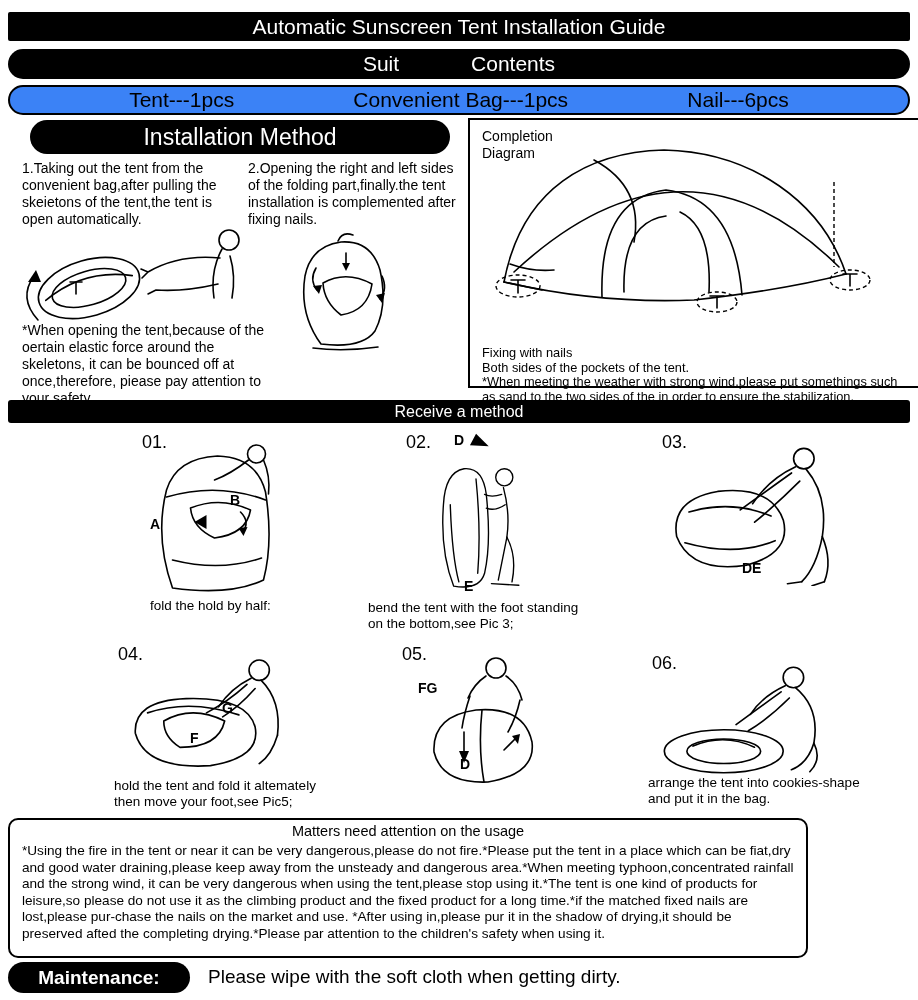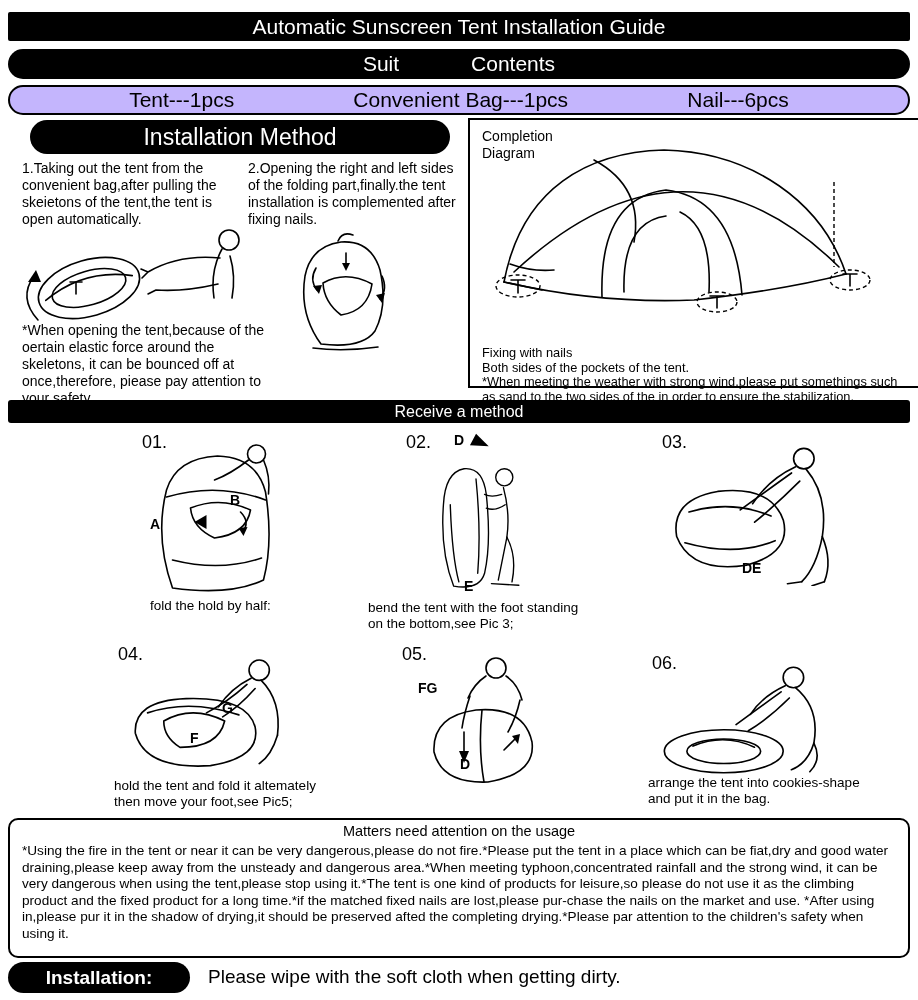--- a/index.html
+++ b/index.html
@@ -3,21 +3,21 @@
 <meta charset="utf-8">
 <style>
   * { margin:0; padding:0; box-sizing:border-box; }
   html,body { background:#fff; }
   body { font-family:"Liberation Sans", sans-serif; color:#000; }
   .page { position:relative; width:918px; height:1000px; background:#fff; overflow:hidden; }
 
   .blackbar { position:absolute; background:#000; color:#fff; display:flex; align-items:center; justify-content:center; }
   .title-bar { left:8px; top:12px; width:902px; height:29px; font-size:21px; border-radius:2px; }
   .suit-bar  { left:8px; top:49px; width:902px; height:30px; font-size:21px; border-radius:15px; gap:72px; }
-  .contents-bar { position:absolute; left:8px; top:85px; width:902px; height:30px; background:#c4b5fd;
+  .contents-bar { position:absolute; left:8px; top:85px; width:902px; height:30px; background:#3b82f6;
        border:2px solid #000; border-radius:15px; display:flex; align-items:center;
        justify-content:space-evenly; font-size:21px; }
   .install-pill { left:30px; top:120px; width:420px; height:34px; font-size:23px; border-radius:17px; }
 
   .step-text { position:absolute; font-size:14px; line-height:17px; width:218px; }
   .step1 { left:22px; top:160px; }
   .step2 { left:248px; top:160px; }
   .warning { position:absolute; left:22px; top:322px; width:256px; font-size:14px; line-height:17px; }
 
   .fig { position:absolute; }
@@ -41,21 +41,21 @@
   .s1 { left:128px; top:428px; width:200px; height:200px; }
   .s2 { left:358px; top:428px; width:240px; height:210px; }
   .s3 { left:638px; top:428px; width:220px; height:165px; }
   .s4 { left:98px;  top:640px; width:230px; height:180px; }
   .s5 { left:388px; top:640px; width:200px; height:165px; }
   .s6 { left:638px; top:645px; width:240px; height:170px; }
 
   .d-arrow { position:absolute; width:0; height:0; border-left:17px solid #000;
        border-top:5px solid transparent; border-bottom:8px solid transparent; transform:rotate(28deg); }
 
-  .matters-box { position:absolute; left:8px; top:818px; width:902px; height:140px;
+  .matters-box { position:absolute; left:8px; top:818px; width:800px; height:140px;
        border:2px solid #000; border-radius:10px; }
   .matters-header { text-align:center; font-size:14.5px; margin-top:3px; }
   .matters-body { padding:4px 12px 0 12px; font-size:13.6px; line-height:16.6px; }
 
   .maint-pill { left:8px; top:962px; width:182px; height:31px; font-size:19px; font-weight:bold; border-radius:16px; }
   .maint-text { position:absolute; left:208px; top:966px; font-size:19px; }
 
   .sk { stroke:#000; fill:none; stroke-width:1.6; stroke-linecap:round; stroke-linejoin:round; }
   .skd { stroke:#000; fill:none; stroke-width:1.4; stroke-dasharray:4 3; }
   .fk { fill:#000; stroke:none; }
@@ -255,16 +255,16 @@
       <path class="sk" d="M160 80 Q168 96 156 108"></path>
     </svg>
     <div class="rcap" style="left:10px;top:130px;width:220px;">arrange the tent into cookies-shape and put it in the bag.</div>
   </div>
 
   <div class="matters-box">
     <div class="matters-header">Matters need attention on the usage</div>
     <div class="matters-body">*Using the fire in the tent or near it can be very dangerous,please do not fire.*Please put the tent in a place which can be fiat,dry and good water draining,please keep away from the unsteady and dangerous area.*When meeting typhoon,concentrated rainfall and the strong wind, it can be very dangerous when using the tent,please stop using it.*The tent is one kind of products for leisure,so please do not use it as the climbing product and the fixed product for a long time.*if the matched fixed nails are lost,please pur-chase the nails on the market and use. *After using in,please pur it in the shadow of drying,it should be preserved afted the completing drying.*Please par attention to the children's safety when using it.</div>
   </div>
 
-  <div class="blackbar maint-pill">Installation:</div>
+  <div class="blackbar maint-pill">Maintenance:</div>
   <div class="maint-text">Please wipe with the soft cloth when getting dirty.</div>
 
 </div>
 
 </body></html>

